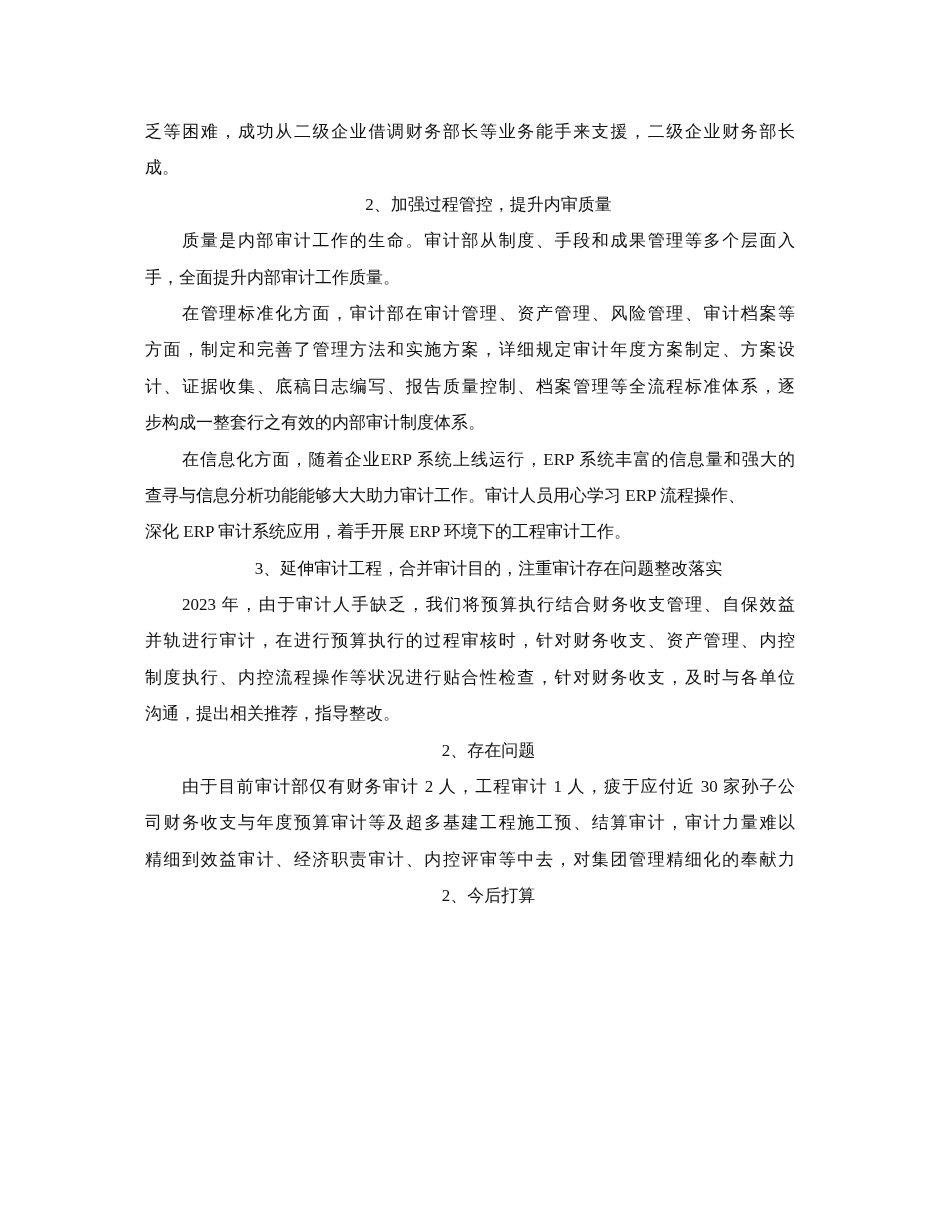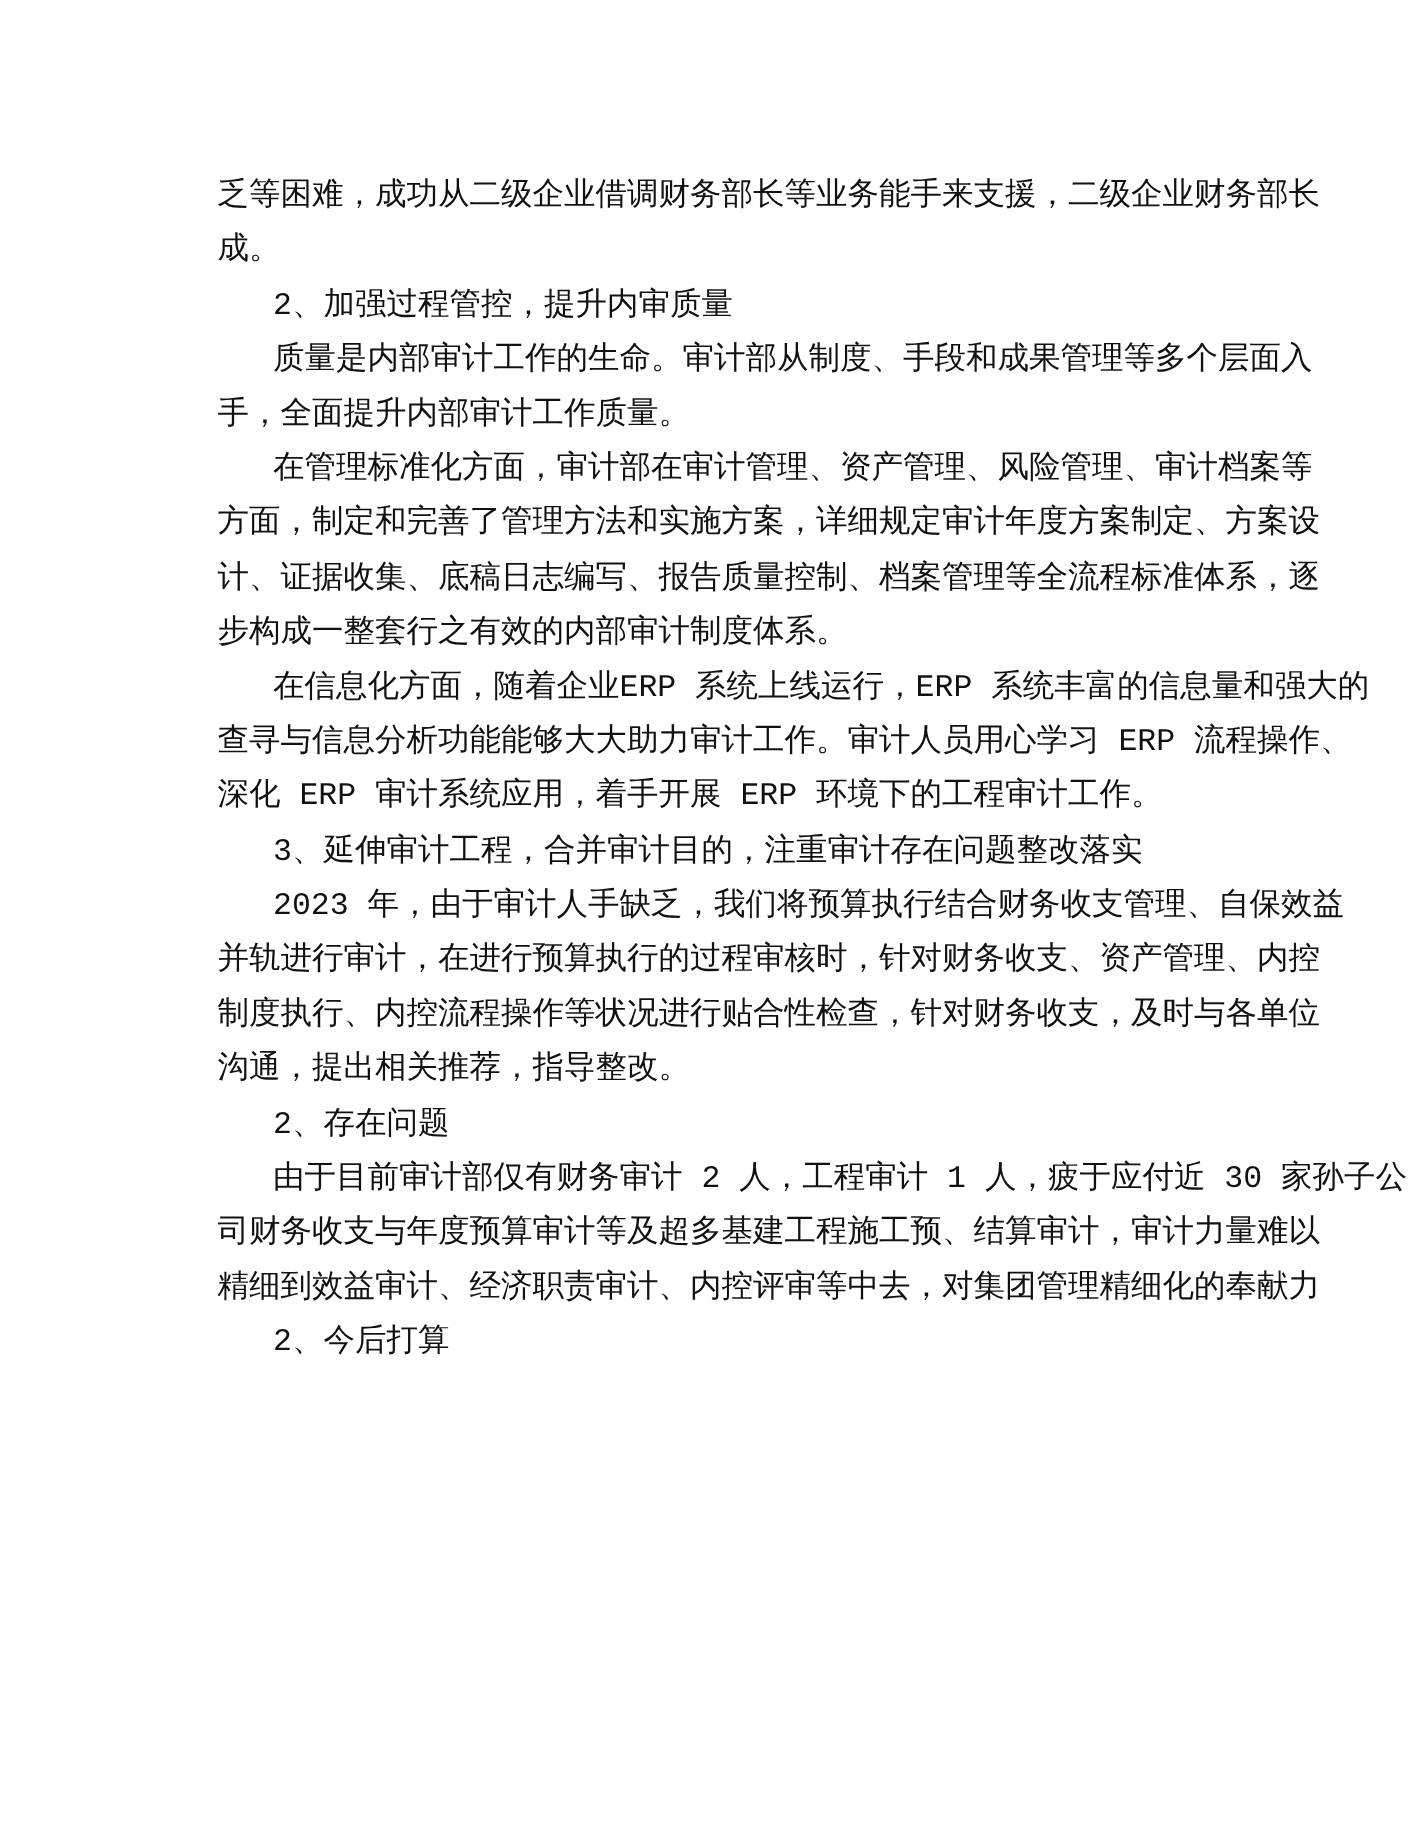--- a/index.html
+++ b/index.html
@@ -19,38 +19,39 @@
       top: 0;
       width: 950px;
       height: 1230px;
       background: #ffffff;
     }
     .text-block {
       position: absolute;
       left: 145px;
       top: 114px;
       width: 650px;
-      font-family: Liberation Mono, monospace;
-      font-size: 21px;
+      font-family: Liberation Serif, serif;
+      font-size: 17px;
       color: #111111;
     }
     .para { margin: 0; padding: 0; }
     .line {
       display: block;
       height: 36.4px;
       line-height: 36.4px;
       white-space: nowrap;
       text-align: left;
     }
     .line.full {
       text-align: justify;
       text-align-last: justify;
     }
     .para.indent .line:first-child {
       padding-left: 37px;
+      text-align: center;
     }
   </style>
 </head>
 <body>
 
 <div class="page">
   <div class="text-block">
 
     <div class="para">
       <span class="line full">乏等困难，成功从二级企业借调财务部长等业务能手来支援，二级企业财务部长</span>

